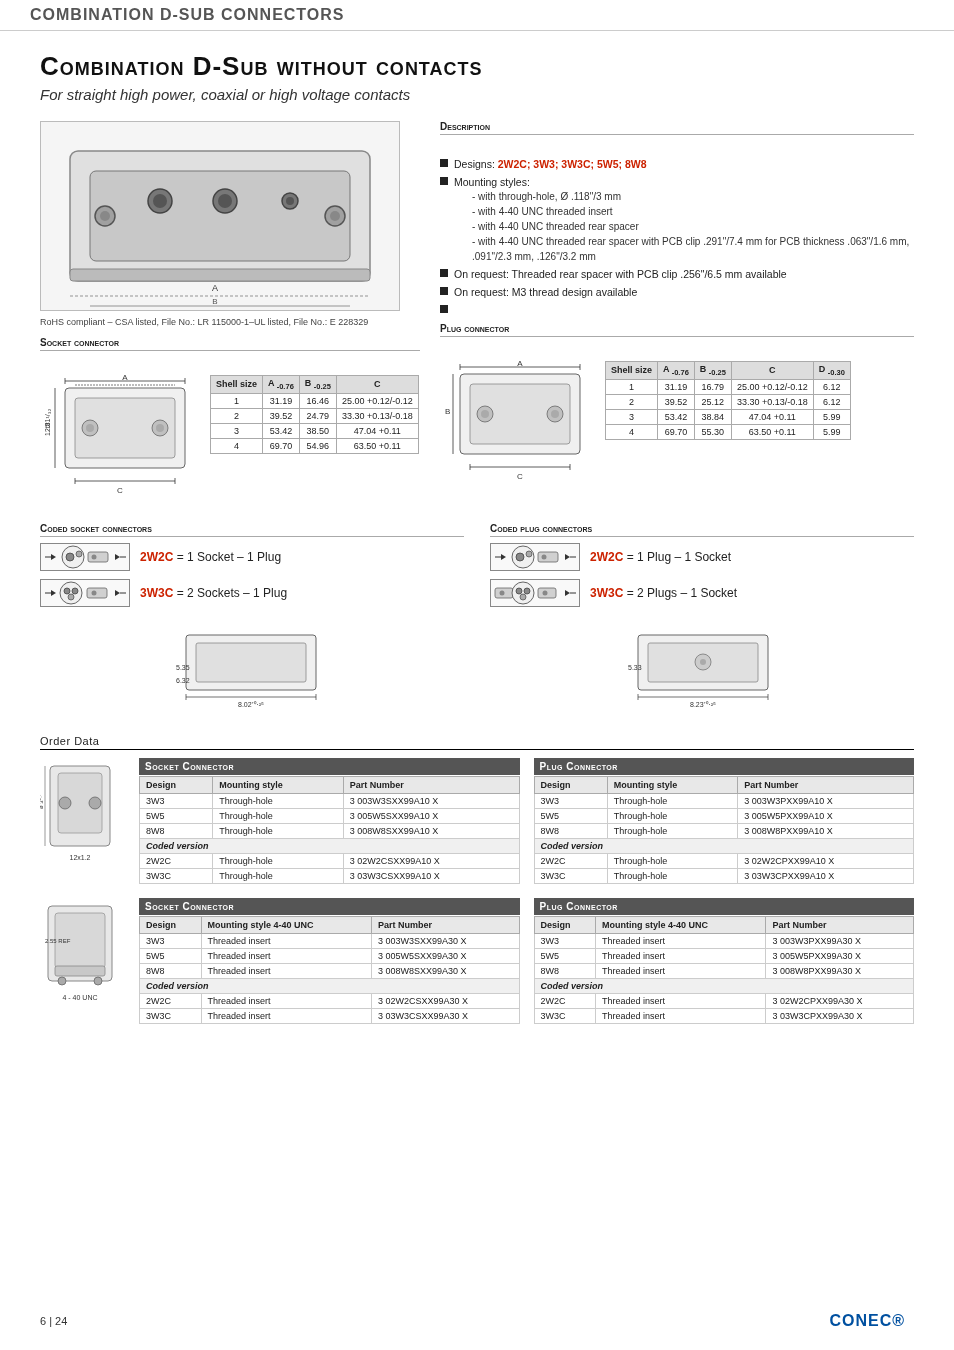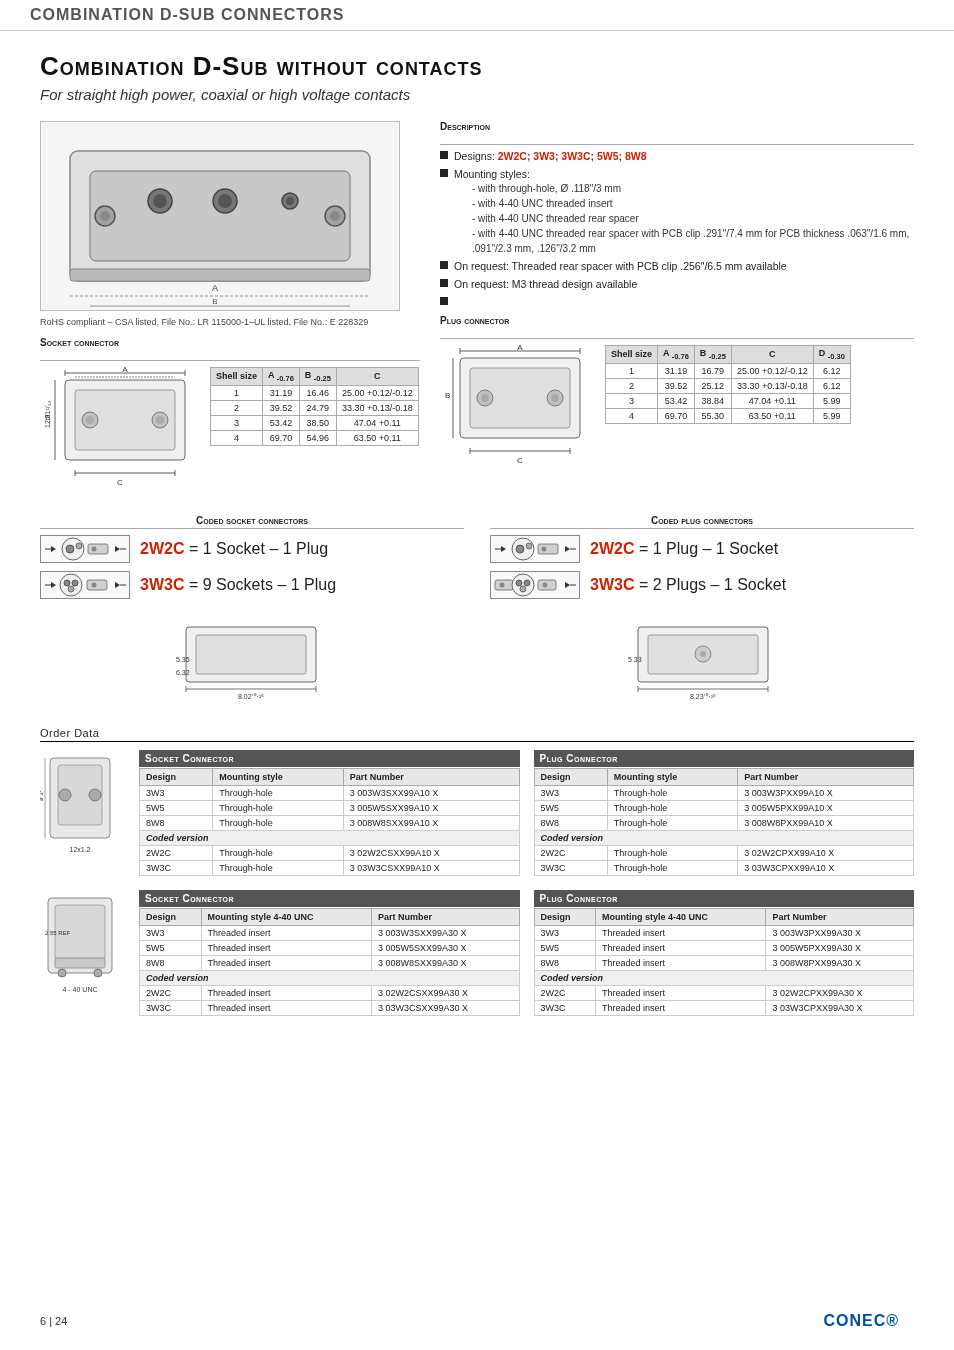--- a/index.html
+++ b/index.html
@@ -72,22 +72,22 @@
       border-bottom: 1px solid #000;
       margin-bottom: 8px;
       padding-bottom: 2px;
       text-transform: capitalize;
     }
     .section-label-sm {
       font-size: 10px;
       font-variant: small-caps;
       font-weight: bold;
       border-bottom: 1px solid #aaa;
-      margin-bottom: 4px;
-      padding-bottom: 12px;
+      margin-bottom: 22px;
+      padding-bottom: 2px;
     }
     .description-list {
       list-style: none;
       padding: 0;
     }
     .description-list li {
       display: flex;
       align-items: flex-start;
       margin-bottom: 3px;
       font-size: 10.5px;
@@ -150,21 +150,21 @@
       height: 28px;
       border: 1px solid #888;
       display: flex;
       align-items: center;
       justify-content: center;
       background: #f9f9f9;
       font-size: 9px;
       flex-shrink: 0;
     }
     .coded-desc {
-      font-size: 16px;
+      font-size: 12px;
     }
     .coded-desc .code-hi {
       font-weight: bold;
       color: #cc2200;
     }
     
     .order-data {
       margin-top: 20px;
     }
     .data-table {
@@ -199,21 +199,21 @@
       letter-spacing: 0.5px;
       background: #555;
       color: #fff;
       padding: 3px 6px;
       margin-bottom: 1px;
     }
     .page-footer {
       position: absolute;
       bottom: 20px;
       left: 40px;
-      right: 55px;
+      right: 49px;
       display: flex;
       align-items: center;
       justify-content: space-between;
     }
     .footer-page {
       font-size: 11px;
       color: #333;
     }
     .footer-logo {
       font-size: 16px;
@@ -228,21 +228,20 @@
       margin-bottom: 10px;
     }
     .dim-img {
       flex-shrink: 0;
     }
     
     .coded-two-col {
       display: flex;
       gap: 26px;
       margin-top: 8px;
-      text-align: center;
     }
     .coded-half {
       flex: 1;
     }
     
     .tech-drawings-row {
       display: flex;
       gap: 30px;
       margin-top: 10px;
       margin-bottom: 16px;
@@ -538,21 +537,21 @@
             <circle cx="32" cy="11" r="3" fill="#888" stroke="#444" stroke-width="0.8"></circle>
             <circle cx="28" cy="17" r="3" fill="#aaa" stroke="#555" stroke-width="0.8"></circle>
             <rect x="44" y="8" width="20" height="10" rx="2" fill="#d0d0d0" stroke="#666" stroke-width="0.8"></rect>
             <circle cx="51" cy="13" r="2.5" fill="#888"></circle>
             <line x1="77" y1="13" x2="83" y2="13" stroke="#333" stroke-width="1"></line>
             <polygon points="72,10 72,16 77,13" fill="#333"></polygon>
           </svg>
         </div>
         <div class="coded-desc">
           <span class="code-hi">3W3C</span>
-          <span>= 9 Sockets – 1 Plug</span>
+          <span>= 2 Sockets – 1 Plug</span>
         </div>
       </div>
     </div>
 
     <div class="coded-half">
       <div class="coded-header">Coded plug connectors</div>
       <div class="coded-item">
         <div class="coded-icon">
           <svg width="85" height="26" viewBox="0 0 85 26">
             <line x1="2" y1="13" x2="8" y2="13" stroke="#333" stroke-width="1"></line>

